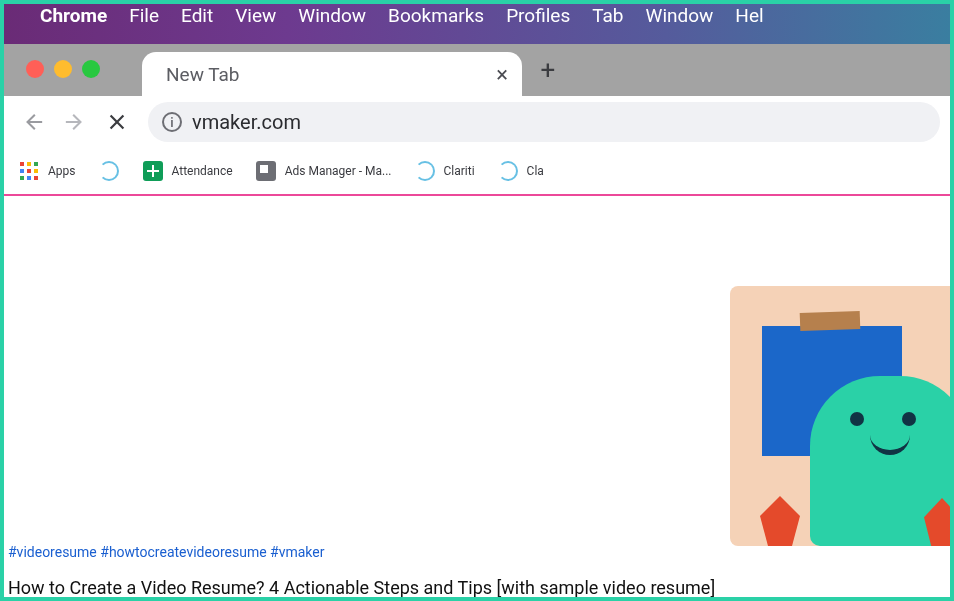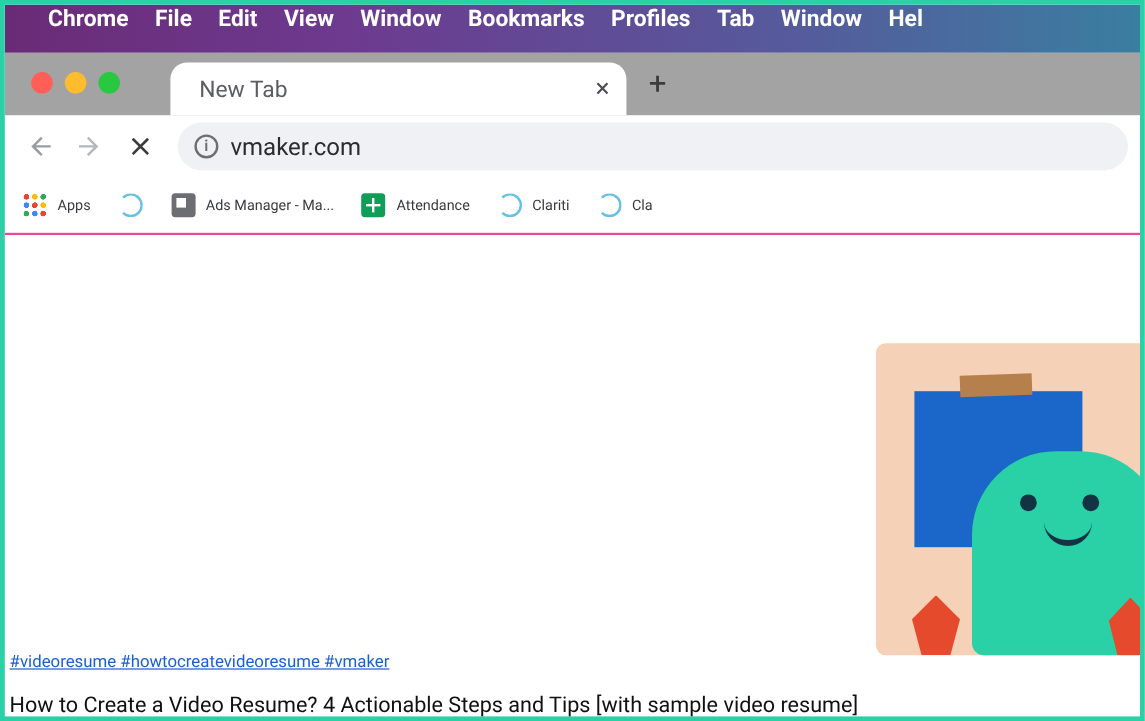--- a/index.html
+++ b/index.html
@@ -16,21 +16,21 @@
     height: 40px;
     background: linear-gradient(90deg, #6a2b76 0%, #6d3a8f 30%, #555b9c 70%, #3a7ea0 100%);
     display: flex; align-items: flex-start;
     padding: 0 10px;
     color: #fff;
     font-size: 19px;
     gap: 22px;
   }
   .menubar .apple { font-size: 22px; margin-right: 4px; }
   .menubar .appname { font-weight: 700; }
-  .menubar span { white-space: nowrap; font-weight: bold; }
+  .menubar span { white-space: nowrap; }
 
   
   .tabstrip {
     height: 52px;
     background: #a3a3a3;
     display: flex; align-items: flex-end;
     padding: 0 8px;
     position: relative;
   }
   .traffic {
@@ -190,21 +190,21 @@
   }
 
   
   .caption {
     position:absolute; left:4px; right:4px; bottom:4px;
     height:46px; background:#fff;
     padding:2px 0 0 0;
     font-size:15px;
     display:flex; flex-direction:column; justify-content:center;
   }
-  .caption .tags { color:#1a5fd0; font-size:14px;text-decoration:underline; }
+  .caption .tags { color:#1a5fd0; font-size:14px; }
   .caption .title { color:#111; font-size:18px; margin-top:17px; }
 </style>
 </head>
 <body>
 
 <div class="menubar">
   <span class="apple"></span>
   <span class="appname">Chrome</span>
   <span>File</span>
   <span>Edit</span>
@@ -257,29 +257,29 @@
     <span class="ic ic-apps"></span>
     <span>Apps</span>
   </div>
   <div class="bm">
     <span class="ic">
         <span class="ic-clariti"></span>
       </span>
   </div>
   <div class="bm">
     <span class="ic">
+        <span class="ic-sheets"></span>
+      </span>
+    <span>Attendance</span>
+  </div>
+  <div class="bm">
+    <span class="ic">
         <span class="ic-ads"></span>
       </span>
     <span>Ads Manager - Ma...</span>
-  </div>
-  <div class="bm">
-    <span class="ic">
-        <span class="ic-sheets"></span>
-      </span>
-    <span>Attendance</span>
   </div>
   <div class="bm">
     <span class="ic">
         <span class="ic-clariti"></span>
       </span>
     <span>Clariti</span>
   </div>
   <div class="bm">
     <span class="ic">
         <span class="ic-clariti"></span>

